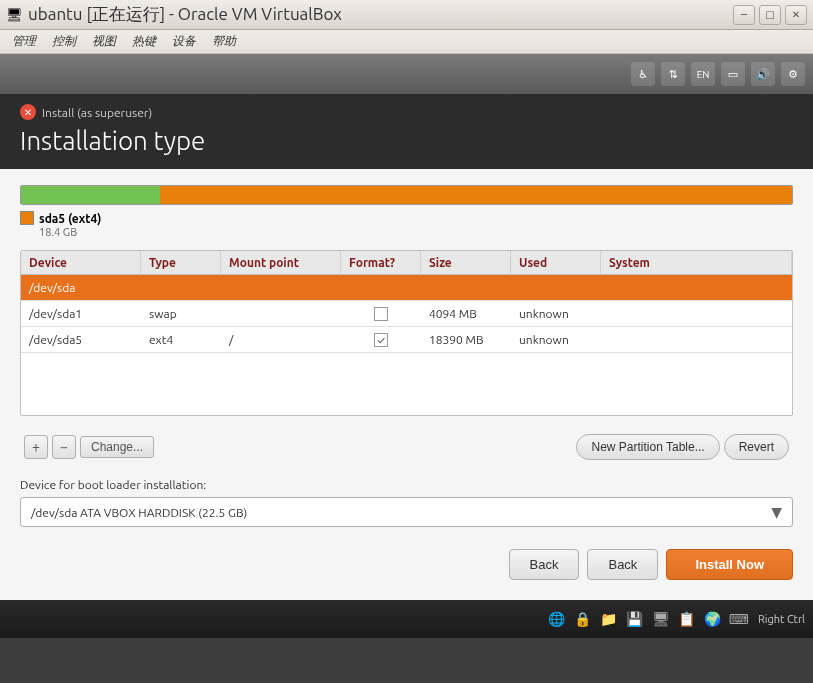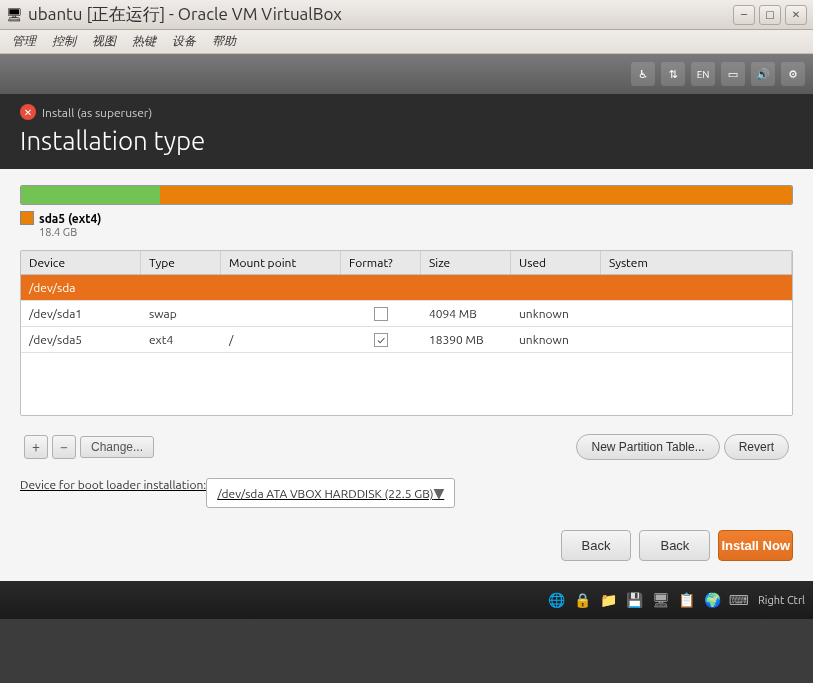--- a/index.html
+++ b/index.html
@@ -166,22 +166,22 @@
     }
     .table-header {
       display: grid;
       grid-template-columns: 120px 80px 120px 80px 90px 90px 1fr;
       background: #e8e8e8;
       border-bottom: 1px solid #c0c0c0;
     }
     .table-header-cell {
       padding: 5px 8px;
       font-size: 12px;
-      font-weight: normal;
-      color: #000000;
+      font-weight: bold;
+      color: #7f1d1d;
       border-right: 1px solid #d0d0d0;
     }
     .table-row {
       display: grid;
       grid-template-columns: 120px 80px 120px 80px 90px 90px 1fr;
       border-bottom: 1px solid #e0e0e0;
       min-height: 26px;
       align-items: center;
     }
     .table-row.selected {
@@ -240,22 +240,22 @@
       padding: 5px 14px;
       background: linear-gradient(to bottom, #f5f5f5, #e0e0e0);
       border: 1px solid #b0b0b0;
       border-radius: 13px;
       font-size: 12px; cursor: pointer; color: #333;
     }
 
     
     .bootloader-section {
       display: flex;
-      flex-direction: row;
-      text-decoration: underline;
+      flex-direction: column;
+      gap: 6px;
     }
     .bootloader-label {
       font-size: 12px;
       color: #333;
     }
     .bootloader-select {
       display: flex;
       align-items: center;
       border: 1px solid #b0b0b0;
       background: white;
@@ -279,21 +279,21 @@
       padding: 10px 0 4px 0;
     }
     .btn-quit, .btn-back {
       padding: 7px 20px;
       background: linear-gradient(to bottom, #f5f5f5, #e0e0e0);
       border: 1px solid #b0b0b0;
       border-radius: 4px;
       font-size: 13px; cursor: pointer; color: #333;
     }
     .btn-install {
-      padding: 7px 2px;
+      padding: 7px 28px;
       background: linear-gradient(to bottom, #f08030, #e07020);
       border: 1px solid #c06010;
       border-radius: 4px;
       font-size: 13px; cursor: pointer; color: white;
       font-weight: bold;
     }
 
     
     .taskbar {
       background: linear-gradient(to bottom, #2a2a2a, #1a1a1a);

